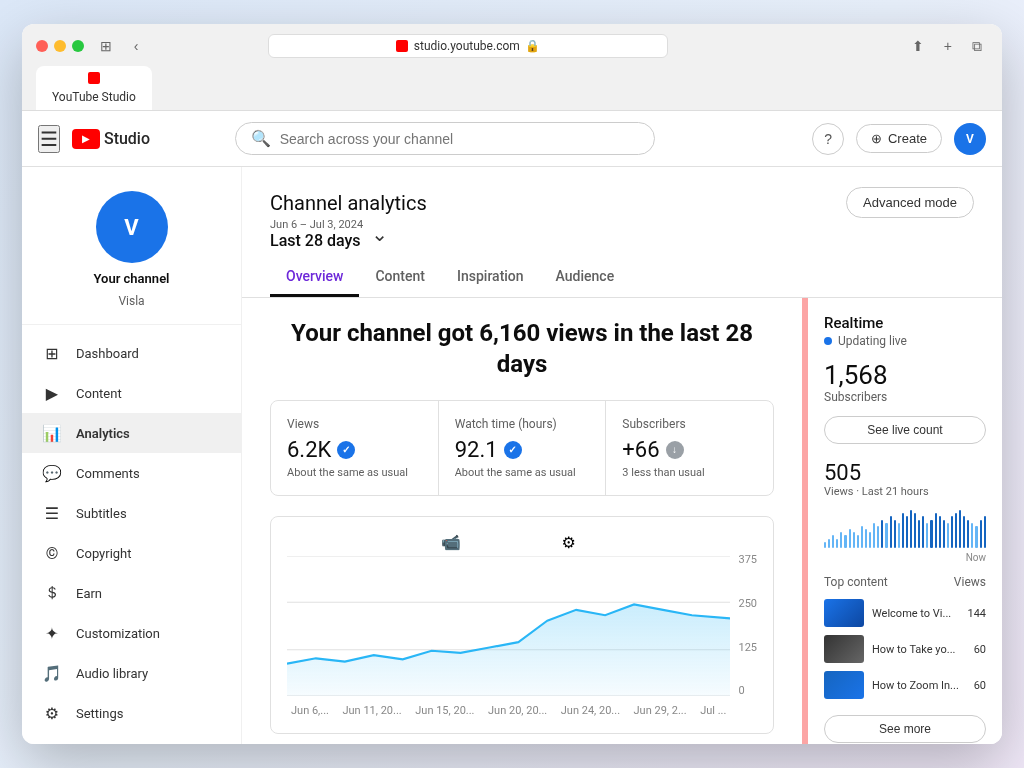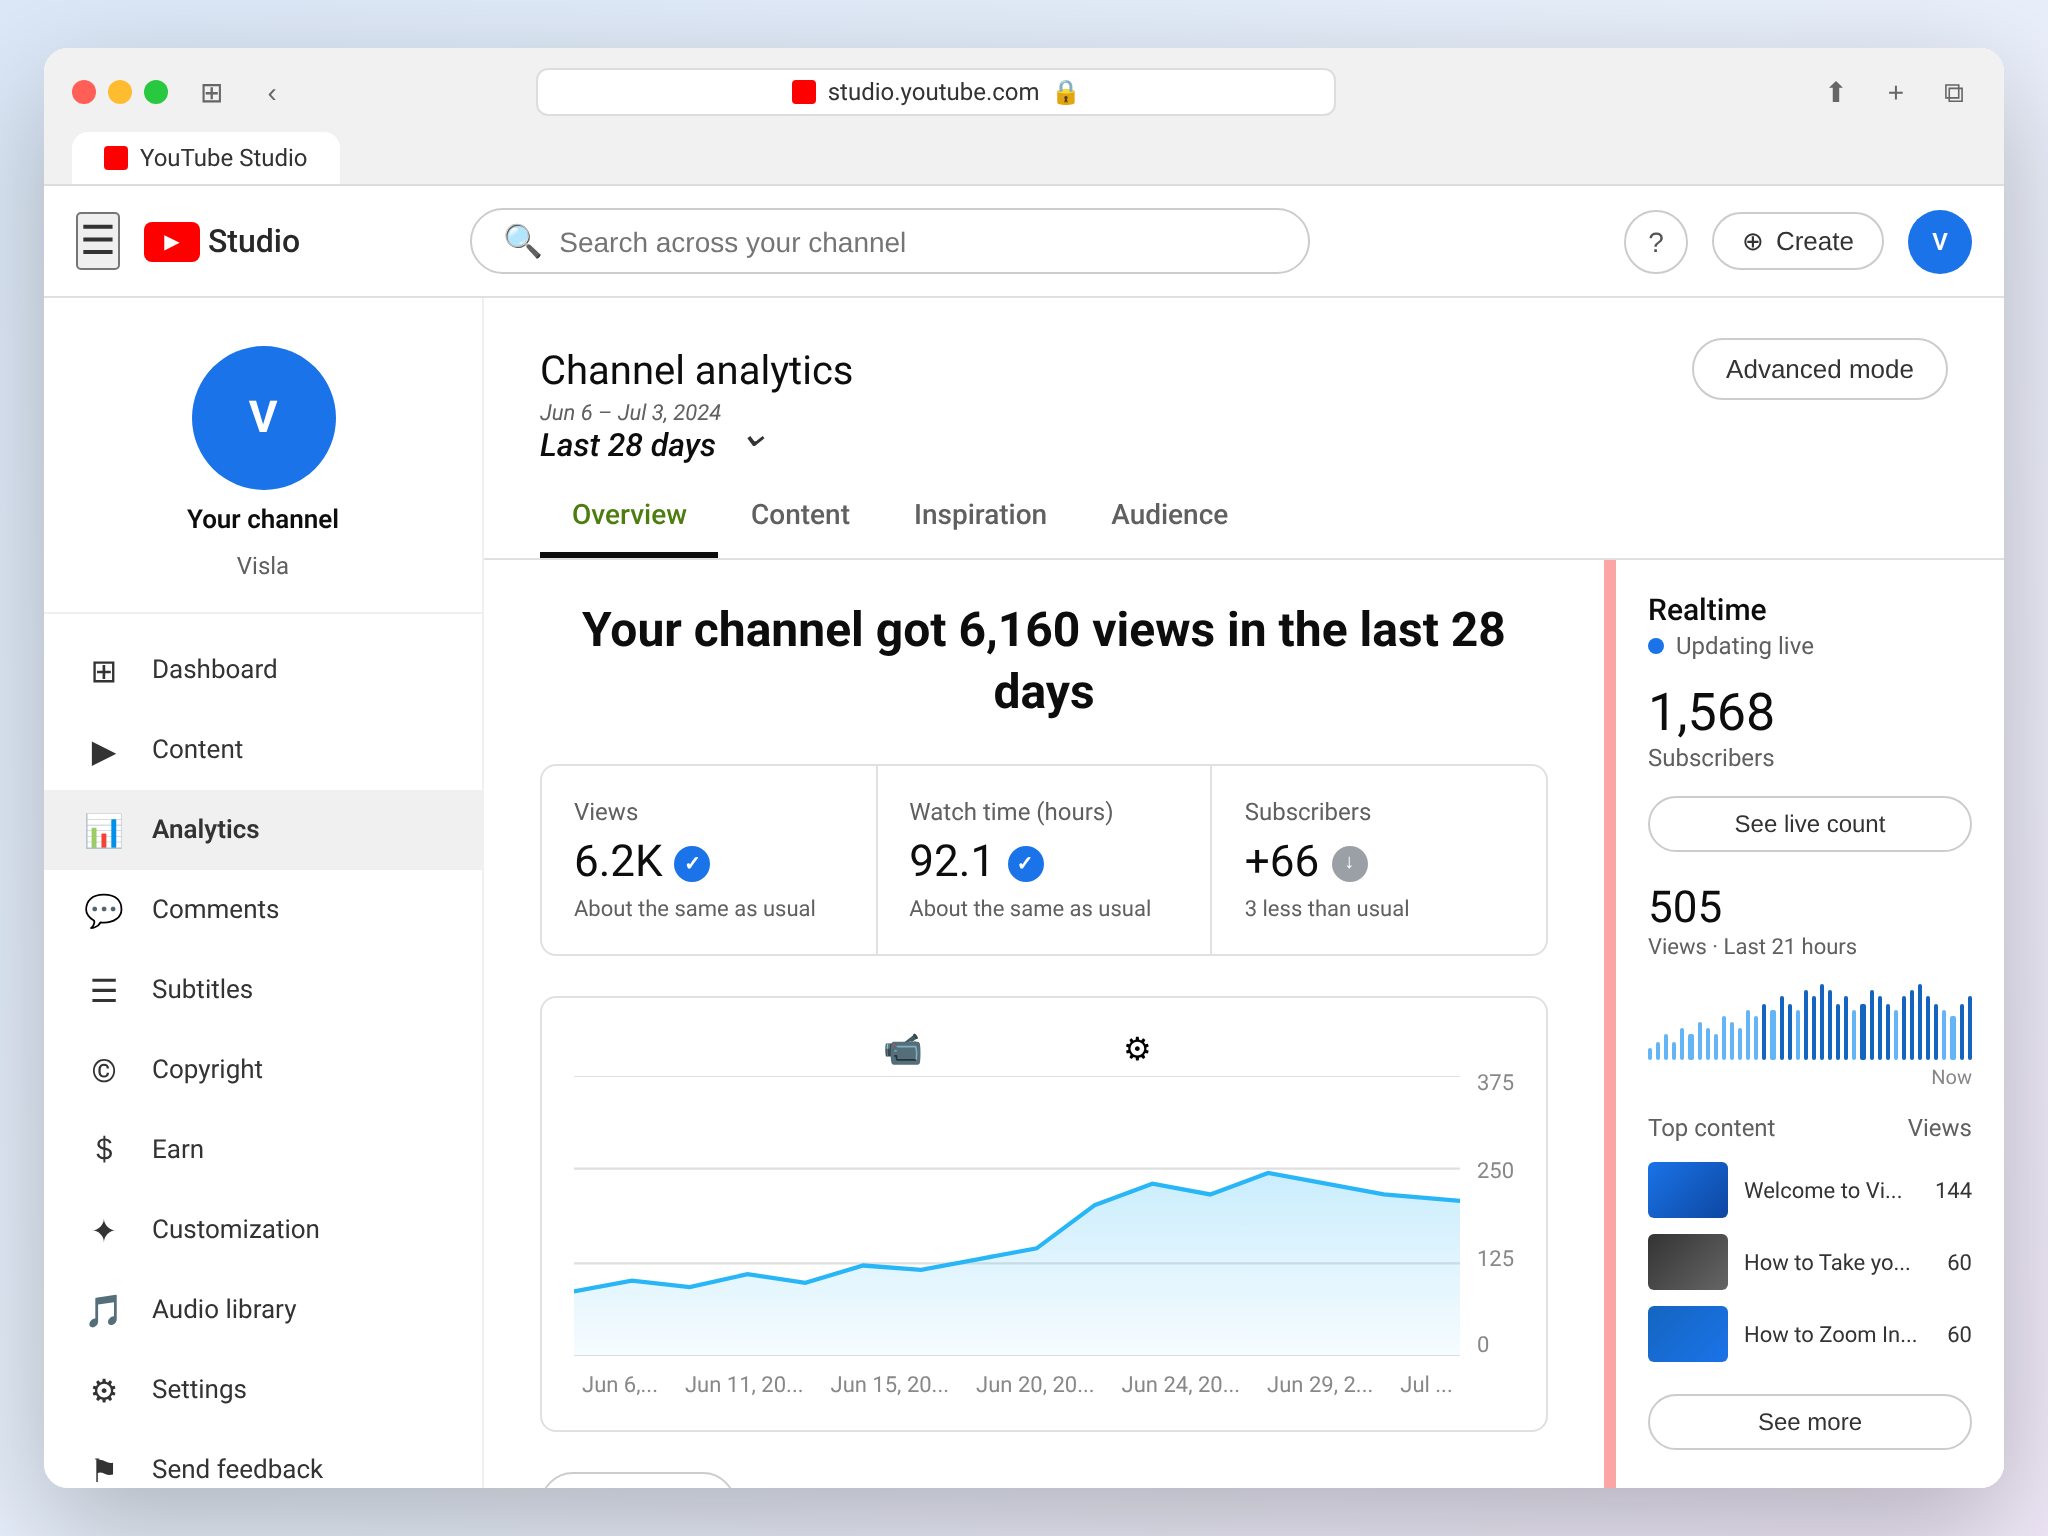--- a/index.html
+++ b/index.html
@@ -38,21 +38,21 @@
       font-size: 12px; color: #333; gap: 6px;
       border: 1px solid #ddd;
       max-width: 400px; margin: 0 auto;
     }
     .yt-favicon { width: 12px; height: 12px; background: #ff0000; border-radius: 2px; display: inline-flex; align-items: center; justify-content: center; }
     .browser-actions { display: flex; gap: 8px; margin-left: auto; }
     .browser-tab-bar { display: flex; gap: 2px; padding-bottom: 0; }
     .browser-tab {
       background: #fff; border-radius: 8px 8px 0 0;
       padding: 6px 16px; font-size: 12px; color: #333;
-      display: flex; align-items: center; gap: 6px;
+      display: flex; align-items: center; gap: 6px; flex-direction: column;
     }
 
     
     .app-body { display: flex; flex: 1; overflow: hidden; }
 
     
     .top-bar {
       background: #fff;
       border-bottom: 1px solid #e0e0e0;
       padding: 8px 16px;
@@ -115,37 +115,36 @@
     }
     .analytics-title { font-size: 20px; font-weight: 400; color: #0d0d0d; }
     .advanced-mode-btn {
       border: 1px solid #ccc; border-radius: 18px;
       padding: 7px 16px; font-size: 13px; cursor: pointer;
       background: #fff; color: #333; font-weight: 500;
     }
     .date-range {
       display: flex; align-items: center; gap: 8px; cursor: pointer;
       padding: 0 28px;
-      font-style: italic;
     }
     .date-range-inner { display: flex; flex-direction: column; }
     .date-sub { font-size: 11px; color: #606060; }
     .date-main { font-size: 16px; font-weight: 500; color: #0d0d0d; }
     .chevron { font-size: 20px; color: #333; }
 
     .tabs {
       display: flex; gap: 0; padding: 0 28px;
       border-bottom: 1px solid #e0e0e0; margin-top: 8px;
     }
     .tab {
       padding: 10px 16px; font-size: 14px; cursor: pointer;
       color: #606060; border-bottom: 3px solid transparent;
       font-weight: 500;
     }
-    .tab.active { color: #4d7c0f; border-bottom-color: #0d0d0d; }
+    .tab.active { color: #6d28d9; border-bottom-color: #0d0d0d; }
 
     .analytics-body { display: flex; flex: 1; overflow: hidden; }
 
     .analytics-main { flex: 1; padding: 20px 28px; overflow-y: auto; }
 
     .big-headline { font-size: 24px; font-weight: 700; color: #0d0d0d; text-align: center; margin-bottom: 20px; line-height: 1.3; }
 
     .metrics-row { display: flex; gap: 0; border: 1px solid #e0e0e0; border-radius: 8px; overflow: hidden; margin-bottom: 20px; }
     .metric-card { flex: 1; padding: 16px; border-right: 1px solid #e0e0e0; }
     .metric-card:last-child { border-right: none; }

